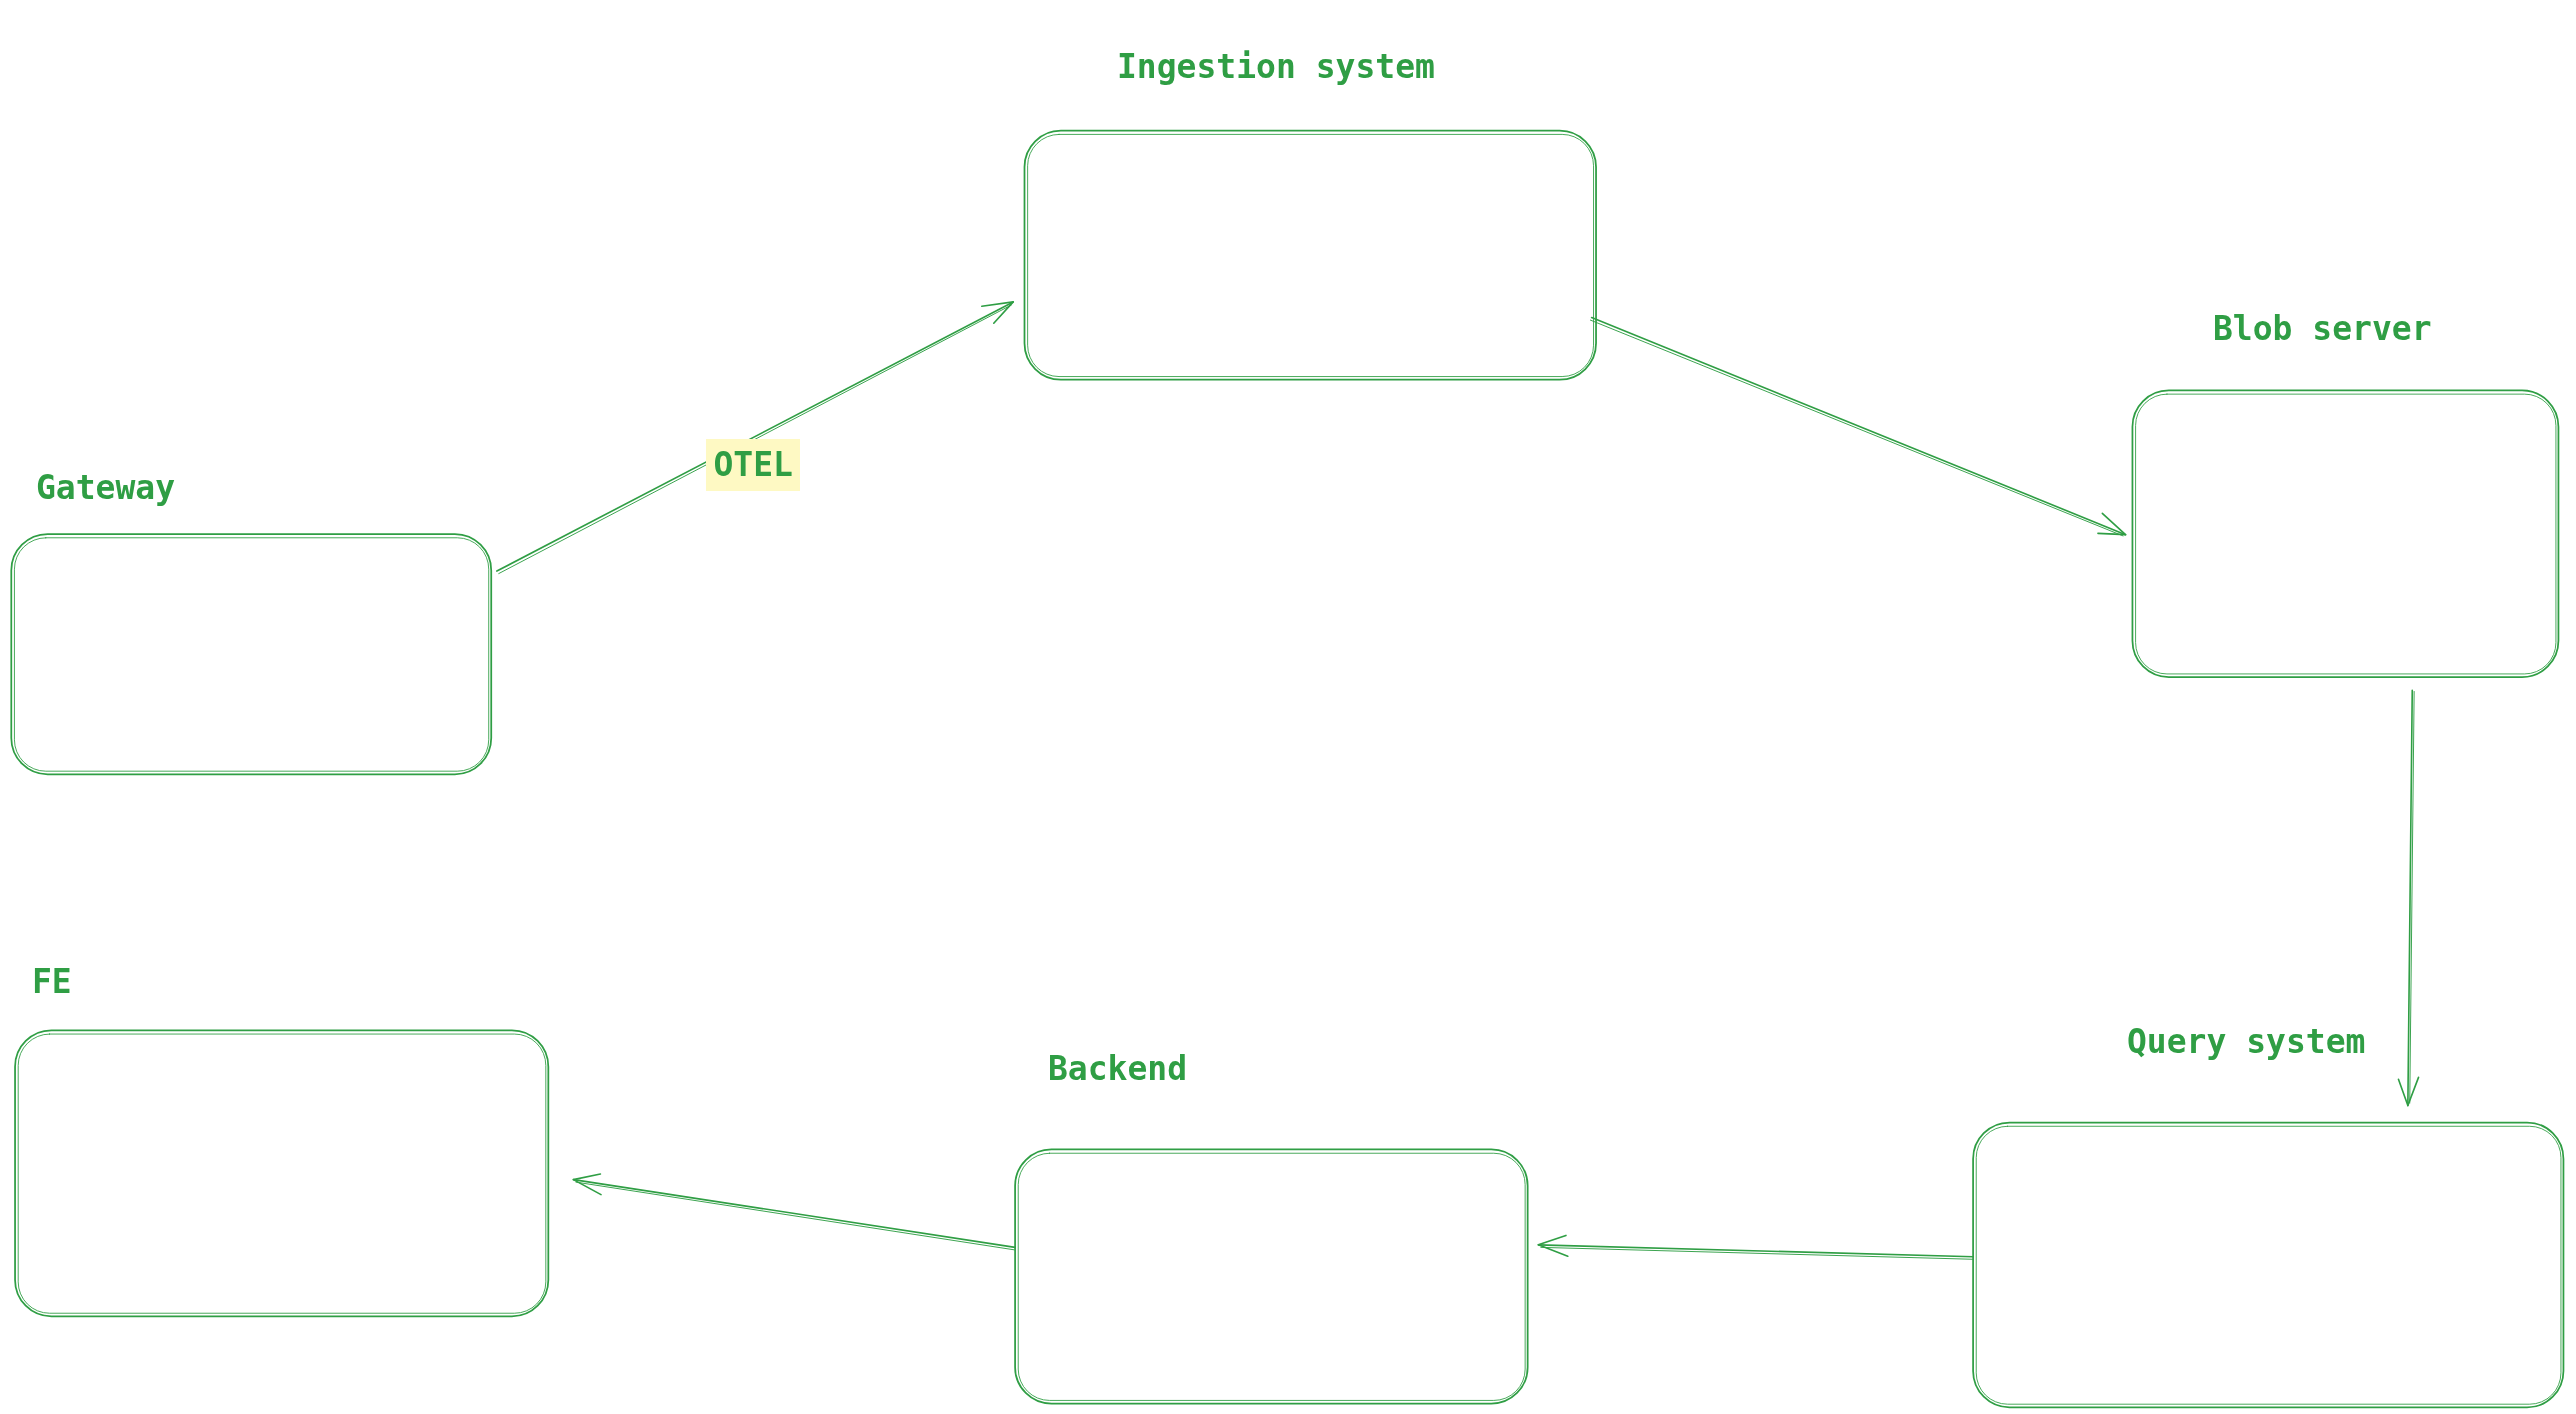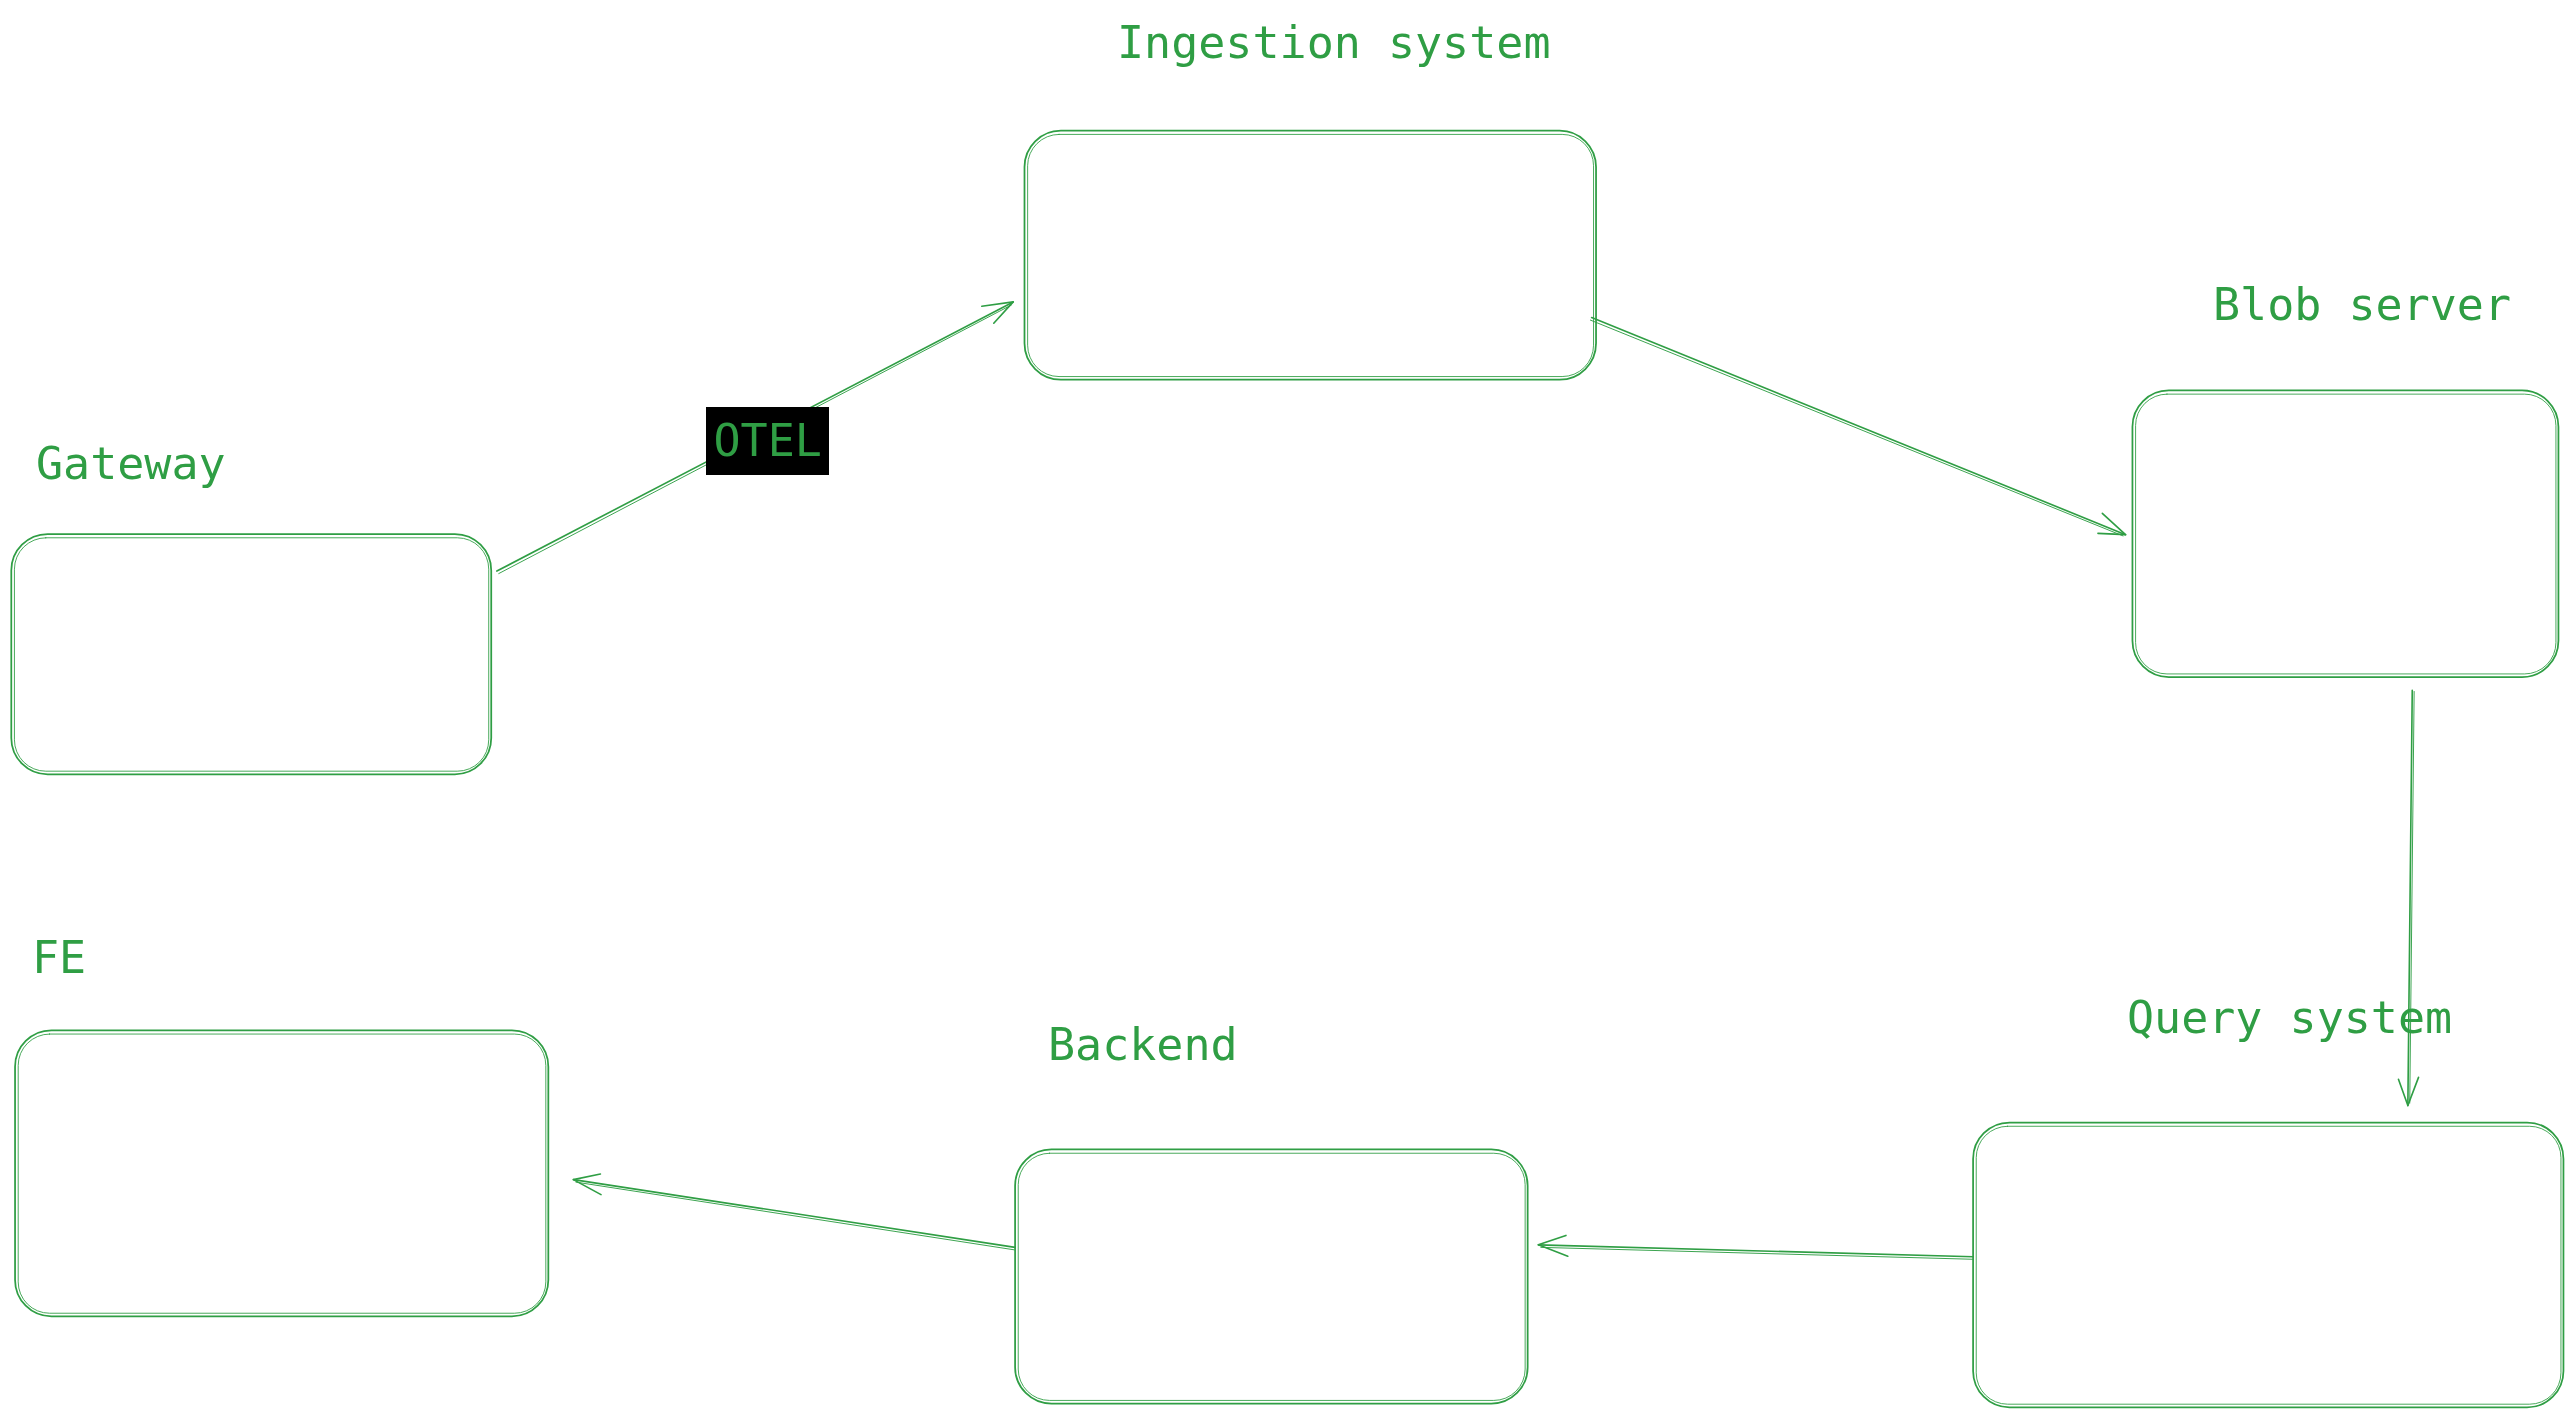--- a/index.html
+++ b/index.html
@@ -22,29 +22,30 @@
   }
   .stroke {
     stroke: #2f9e44;
     fill: none;
     stroke-linecap: round;
     stroke-linejoin: round;
   }
   .label {
     position: absolute;
     font-family: "DejaVu Sans Mono", "Liberation Mono", monospace;
-    font-weight: normal;
-    font-size: 45px;
+    font-weight: bold;
+    font-size: 33px;
     line-height: 1.28;
     color: #2f9e44;
     white-space: nowrap;
     letter-spacing: 0px;
+    margin-top: 32px;
   }
   .edge-label {
-    background: #000000;
+    background: #fef9c3;
     padding: 5px 7.5px;
   }
 </style>
 </head>
 <body>
 
 <div id="canvas">
 
   <svg id="shapes" width="2576" height="1415" viewBox="0 0 4106 2255">
 

